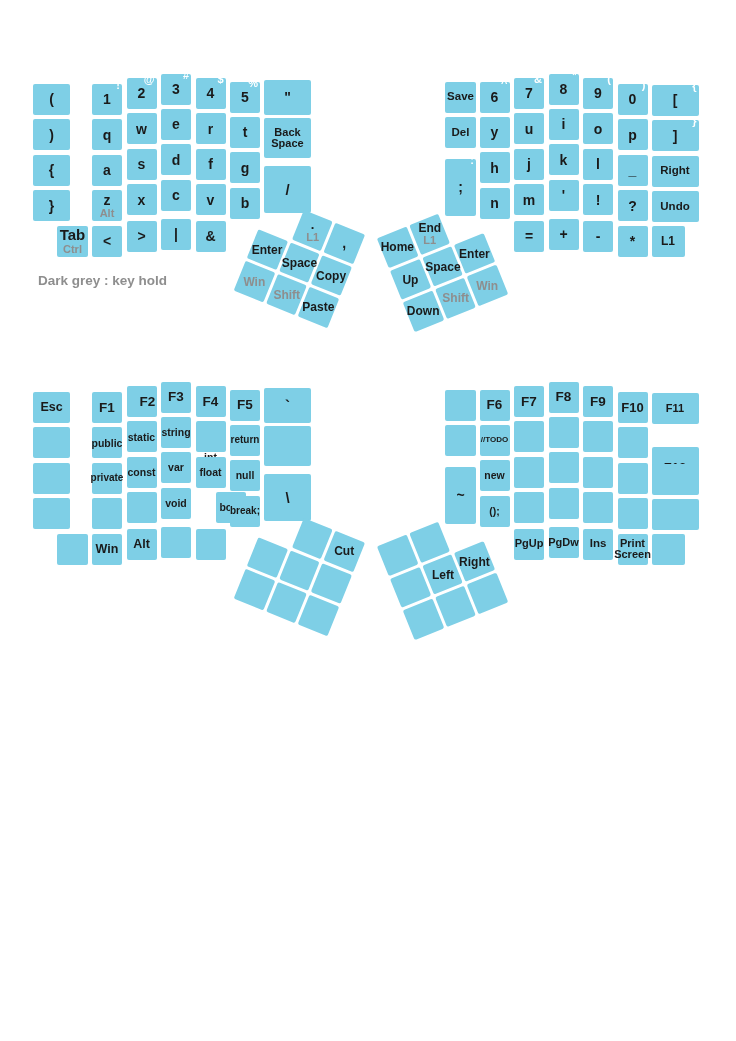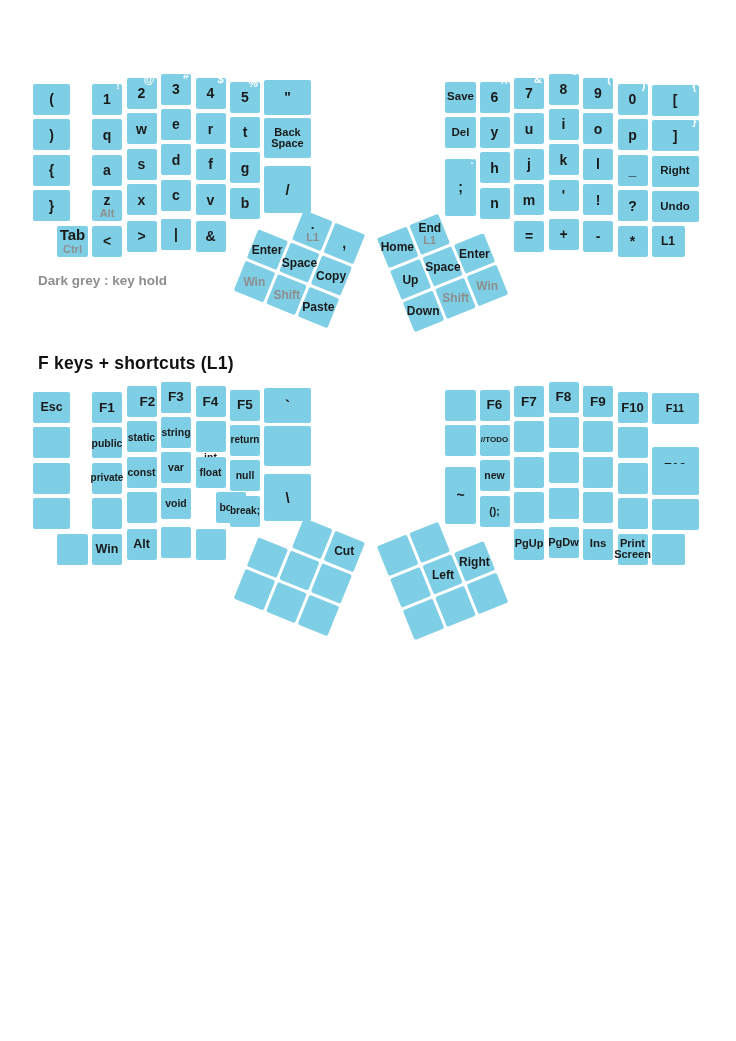--- a/index.html
+++ b/index.html
@@ -15,21 +15,20 @@
   .kl.hold{color:var(--hold,#8e8e8e);}
   .ksub{font-weight:700;color:var(--hold,#8e8e8e);font-size:11px;line-height:1;margin-top:1px;white-space:nowrap;}
   .sup{position:absolute;top:-5px;right:2px;font-weight:700;color:#fff;font-size:11px;line-height:1.2;}
   .cluster{position:absolute;}
 </style>
 </head>
 <body>
 
 <div class="page">
   <div class="note" style="top:273px">Dark grey : key hold</div>
-  <h1 class="title" style="top:353px">F keys + shortcuts (L1)</h1>
   <div id="keys-root">
       <div class="key" style="left: 33px; top: 84px; width: 37px; height: 31px;">
         <div class="kin">
           <div class="kl" style="font-size: 14px;">
             <div>(</div>
           </div>
         </div>
       </div>
       <div class="key" style="left: 33px; top: 119.4px; width: 37px; height: 31px;">
         <div class="kin">

